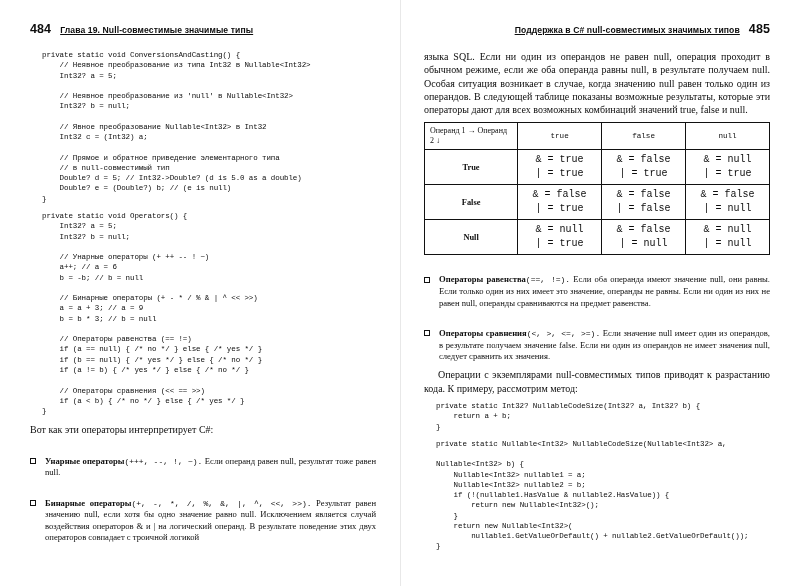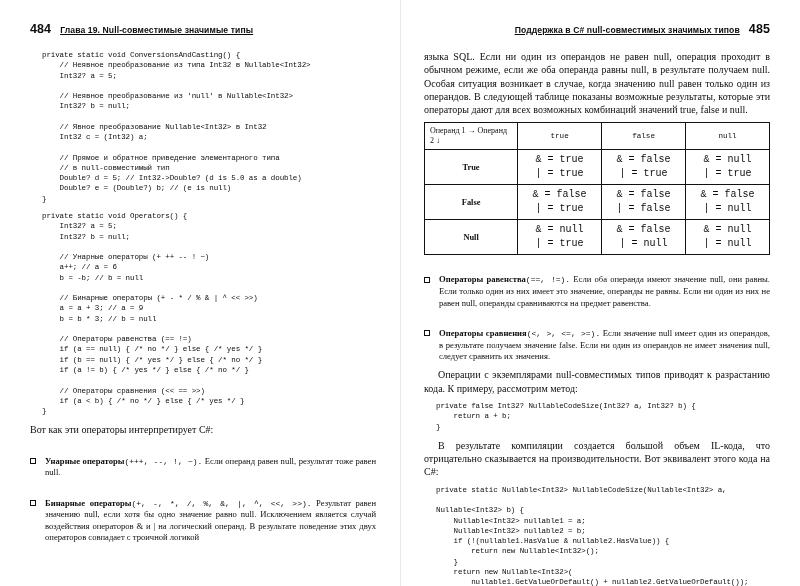--- a/index.html
+++ b/index.html
@@ -262,25 +262,24 @@
           <span class="bold">Операторы равенства</span><span class="mono">(==, !=).</span><span> Если оба операнда имеют значение null, они равны. Если только один из них имеет это значение, операнды не равны. Если ни один из них не равен null, операнды сравниваются на предмет равенства.</span>
         </li>
         <li>
           <span class="sq"></span>
           <span class="bold">Операторы сравнения</span><span class="mono">(&lt;, &gt;, &lt;=, &gt;=).</span><span> Если значение null имеет один из операндов, в результате получаем значение false. Если ни один из операндов не имеет значения null, следует сравнить их значения.</span>
         </li>
       </ul>
 
       <p class="body">Операции с экземплярами null-совместимых типов приводят к разрастанию кода. К примеру, рассмотрим метод:</p>
 
-      <pre class="code">private false Int32? NullableCodeSize(Int32? a, Int32? b) {
+      <pre class="code">private static Int32? NullableCodeSize(Int32? a, Int32? b) {
     return a + b;
 }</pre>
 
-      <p class="body">В результате компиляции создается большой объем IL-кода, что отрицательно сказывается на производительности. Вот эквивалент этого кода на C#:</p>
 
       <pre class="code">private static Nullable&lt;Int32&gt; NullableCodeSize(Nullable&lt;Int32&gt; a,
 
 Nullable&lt;Int32&gt; b) {
     Nullable&lt;Int32&gt; nullable1 = a;
     Nullable&lt;Int32&gt; nullable2 = b;
     if (!(nullable1.HasValue &amp; nullable2.HasValue)) {
         return new Nullable&lt;Int32&gt;();
     }
     return new Nullable&lt;Int32&gt;(

